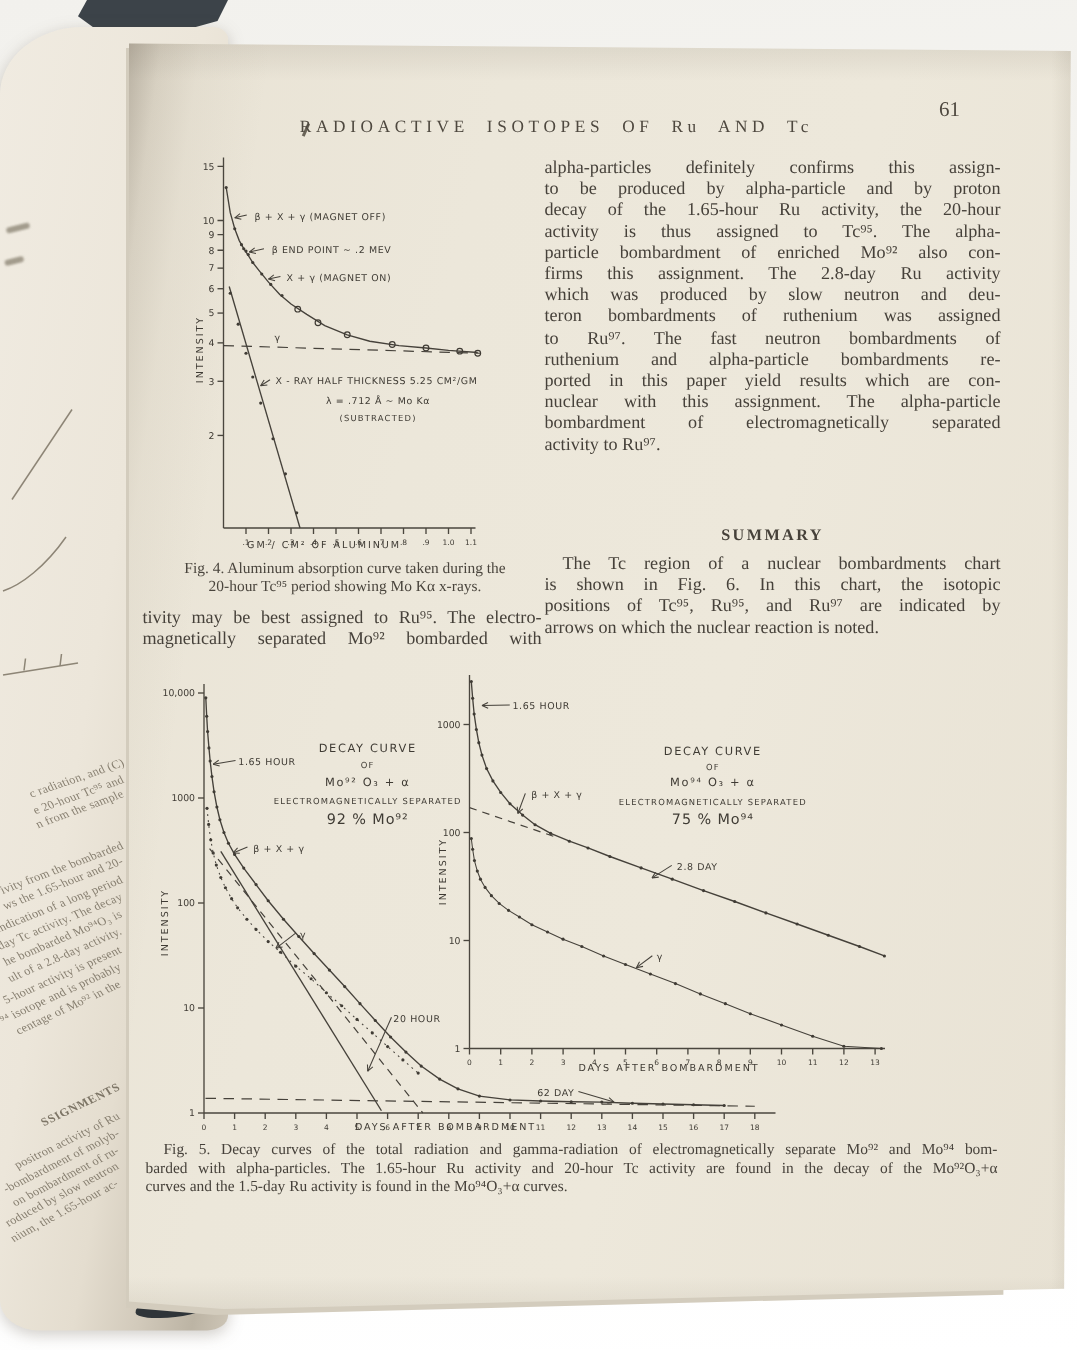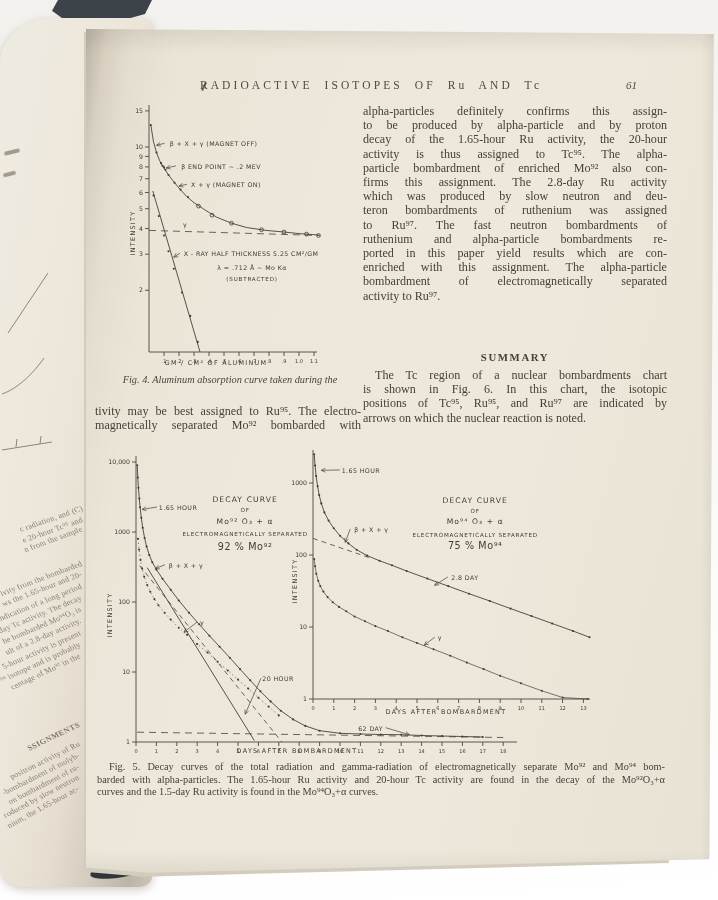--- a/index.html
+++ b/index.html
@@ -29,28 +29,28 @@
     clip-path:polygon(0 .35%,99.5% .94%,98.8% 97.9%,10% 99.5%,0 98.9%);
     background:
       linear-gradient(98deg,rgba(84,72,56,.32) 0px,rgba(120,108,88,.16) 22px,rgba(150,140,120,.07) 48px,rgba(0,0,0,0) 95px),
       linear-gradient(180deg,rgba(95,85,70,.13) 0,rgba(0,0,0,0) 28px),
       linear-gradient(270deg,rgba(120,110,92,.14) 0,rgba(0,0,0,0) 16px),
       linear-gradient(0deg,rgba(110,100,82,.12) 0,rgba(0,0,0,0) 26px),
       linear-gradient(105deg,#e9e3d5 0%,#ece7da 30%,#ede8db 60%,#e8e2d4 100%);
     color:#46413a;padding-left:42px;}
   .running-head{position:absolute;left:110px;top:53px;width:350px;text-align:center;
     font-size:11.5px;letter-spacing:3.1px;word-spacing:6px;color:#4e483f;}
-  .page-number{position:absolute;left:540px;top:53px;width:40px;font-size:11px;color:#4e483f;font-style:italic;}
+  .page-number{position:absolute;left:540px;top:40px;width:40px;font-size:14px;color:#4e483f;}
   .stray-mark{position:absolute;left:117px;top:56px;width:1.5px;height:9px;background:#6a6458;transform:rotate(24deg);}
   
   .tblock{position:absolute;font-size:12.1px;line-height:14.2px;color:#46413a;}
   .tl{text-align:justify;text-align-last:justify;}
   .tl.last{text-align-last:left;}
   .tl.ind{text-indent:12px;}
-  .center-block .tl{text-align-last:center;font-style:italic;}
+  .center-block .tl{text-align-last:center;}
   .caption{font-size:10.3px;line-height:11.6px;color:#4a453d;}
   .fig5cap{font-size:10.3px;line-height:12.6px;}
   .summary-head{position:absolute;left:277px;top:325px;width:304px;text-align:center;
     font-weight:bold;font-size:10.8px;letter-spacing:1.6px;color:#46413a;}
   
   svg{position:absolute;overflow:visible;}
   .ax{stroke:#4a463e;stroke-width:.9;}
   .ln{fill:none;stroke:#45413a;stroke-width:.9;}
   .ln.thin{stroke-width:.7;}
   .ln.dashed{stroke-dasharray:5 4;stroke-width:.8;}
@@ -208,40 +208,41 @@
         <line x1="65.75" y1="161.208410430714" x2="70.21688904078637" y2="160.6635230136244" class="ar"></line>
         <line x1="65.75" y1="161.208410430714" x2="68.09983777838809" y2="157.37066859269777" class="ar"></line>
         <text x="144.05" y="173.6179602775378" class="an ">λ = .712 Å ~ Mo Kα</text>
         <text x="144.05" y="184.62335636490698" class="an t2">(SUBTRACTED)</text>
         <text x="108" y="269" class="axl">GM / CM²  OF  ALUMINUM</text>
         <text x="27" y="137" class="axl" transform="rotate(-90 27 137)">INTENSITY</text>
       </svg>
 
     <div class="tblock caption center-block" style="left:14px;top:348px;width:260px;">
         <div class="tl">Fig. 4. Aluminum absorption curve taken during the</div>
+        <div class="tl">20-hour Tc⁹⁵ period showing Mo Kα x-rays.</div>
       </div>
 
     <div class="tblock" style="left:9px;top:378px;width:266px;">
         <div class="tl">tivity may be best assigned to Ru⁹⁵. The electro-</div>
         <div class="tl">magnetically separated Mo⁹² bombarded with</div>
       </div>
 
     <div class="tblock" style="left:277px;top:78px;width:304px;">
         <div class="tl">alpha-particles definitely confirms this assign-</div>
         <div class="tl">to be produced by alpha-particle and by proton</div>
         <div class="tl">decay of the 1.65-hour Ru activity, the 20-hour</div>
         <div class="tl">activity is thus assigned to Tc⁹⁵. The alpha-</div>
         <div class="tl">particle bombardment of enriched Mo⁹² also con-</div>
         <div class="tl">firms this assignment. The 2.8-day Ru activity</div>
         <div class="tl">which was produced by slow neutron and deu-</div>
         <div class="tl">teron bombardments of ruthenium was assigned</div>
         <div class="tl">to Ru⁹⁷. The fast neutron bombardments of</div>
         <div class="tl">ruthenium and alpha-particle bombardments re-</div>
         <div class="tl">ported in this paper yield results which are con-</div>
-        <div class="tl">enriched with this assignment. The alpha-particle</div>
+        <div class="tl">nuclear with this assignment. The alpha-particle</div>
         <div class="tl">bombardment of electromagnetically separated</div>
         <div class="tl last">activity to Ru⁹⁷.</div>
       </div>
 
     <div class="summary-head">SUMMARY</div>
 
     <div class="tblock" style="left:277px;top:342px;width:304px;">
         <div class="tl ind">The Tc region of a nuclear bombardments chart</div>
         <div class="tl">is shown in Fig. 6. In this chart, the isotopic</div>
         <div class="tl">positions of Tc⁹⁵, Ru⁹⁵, and Ru⁹⁷ are indicated by</div>

